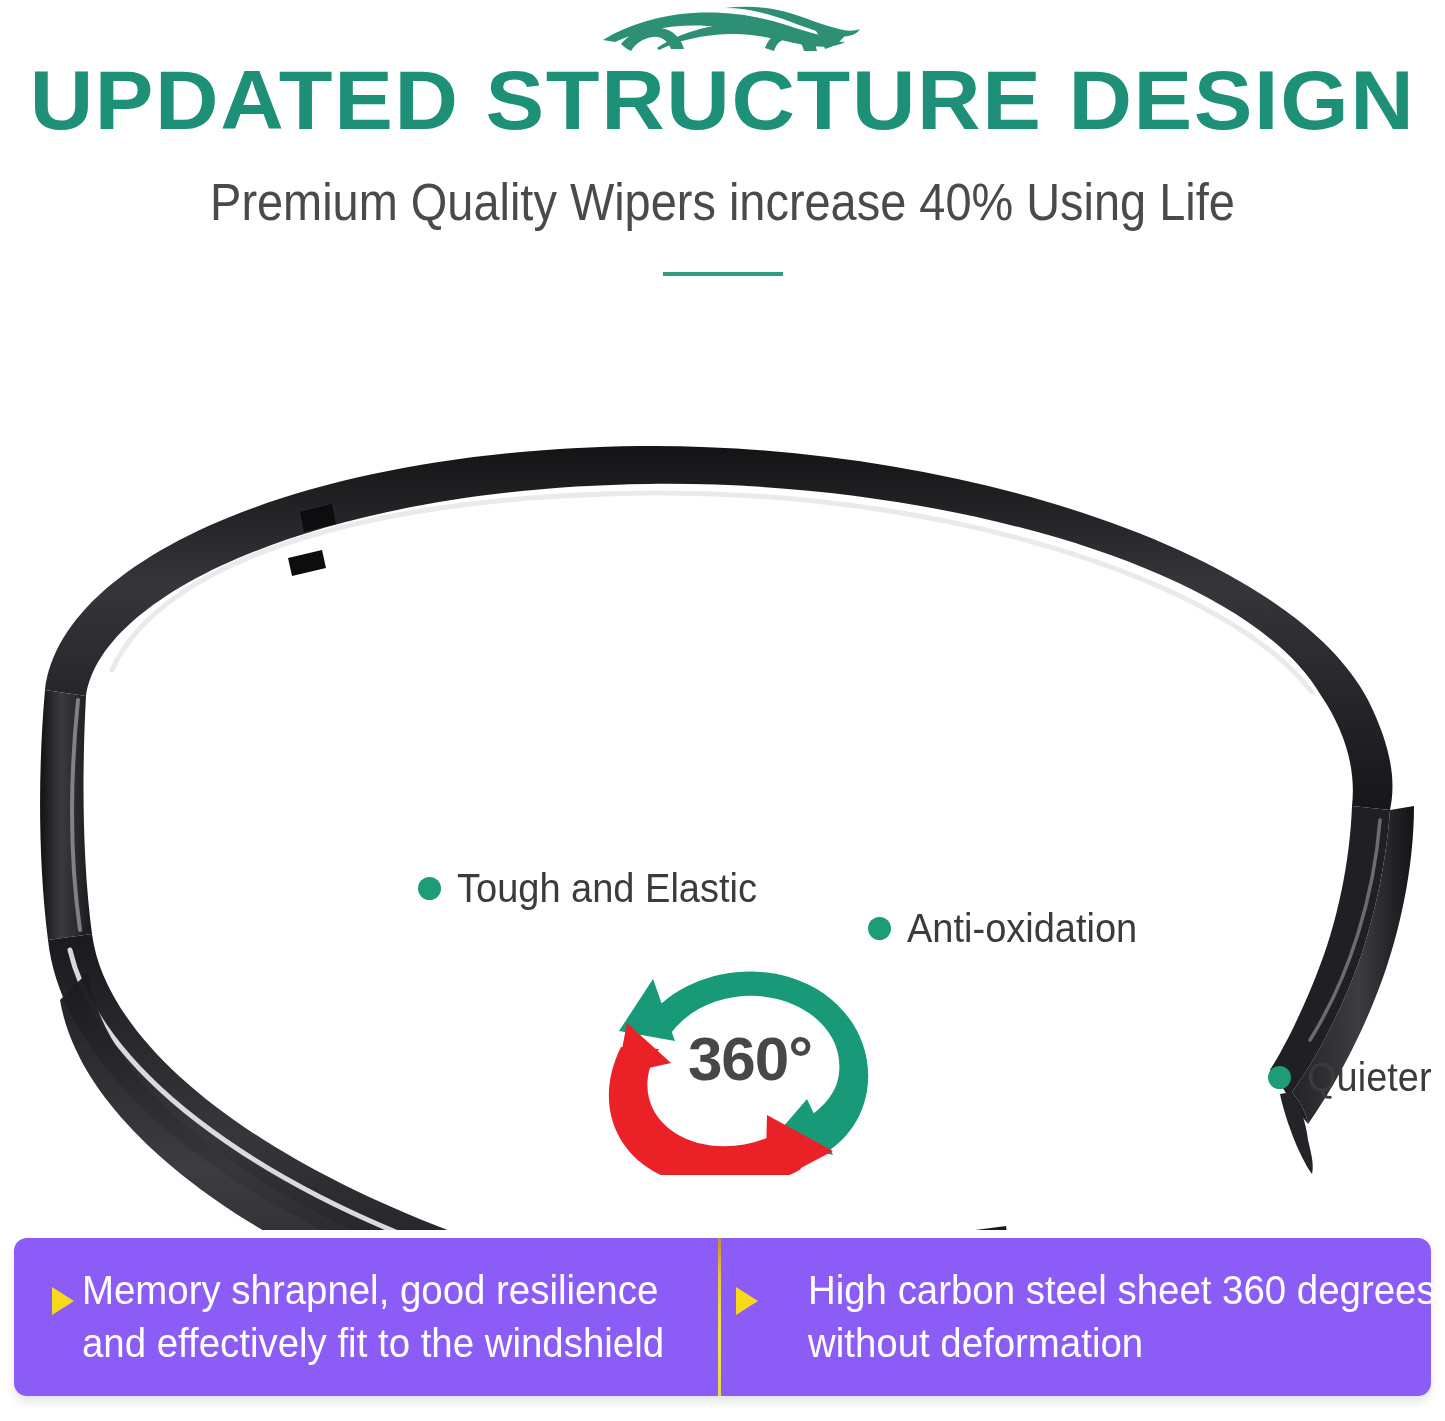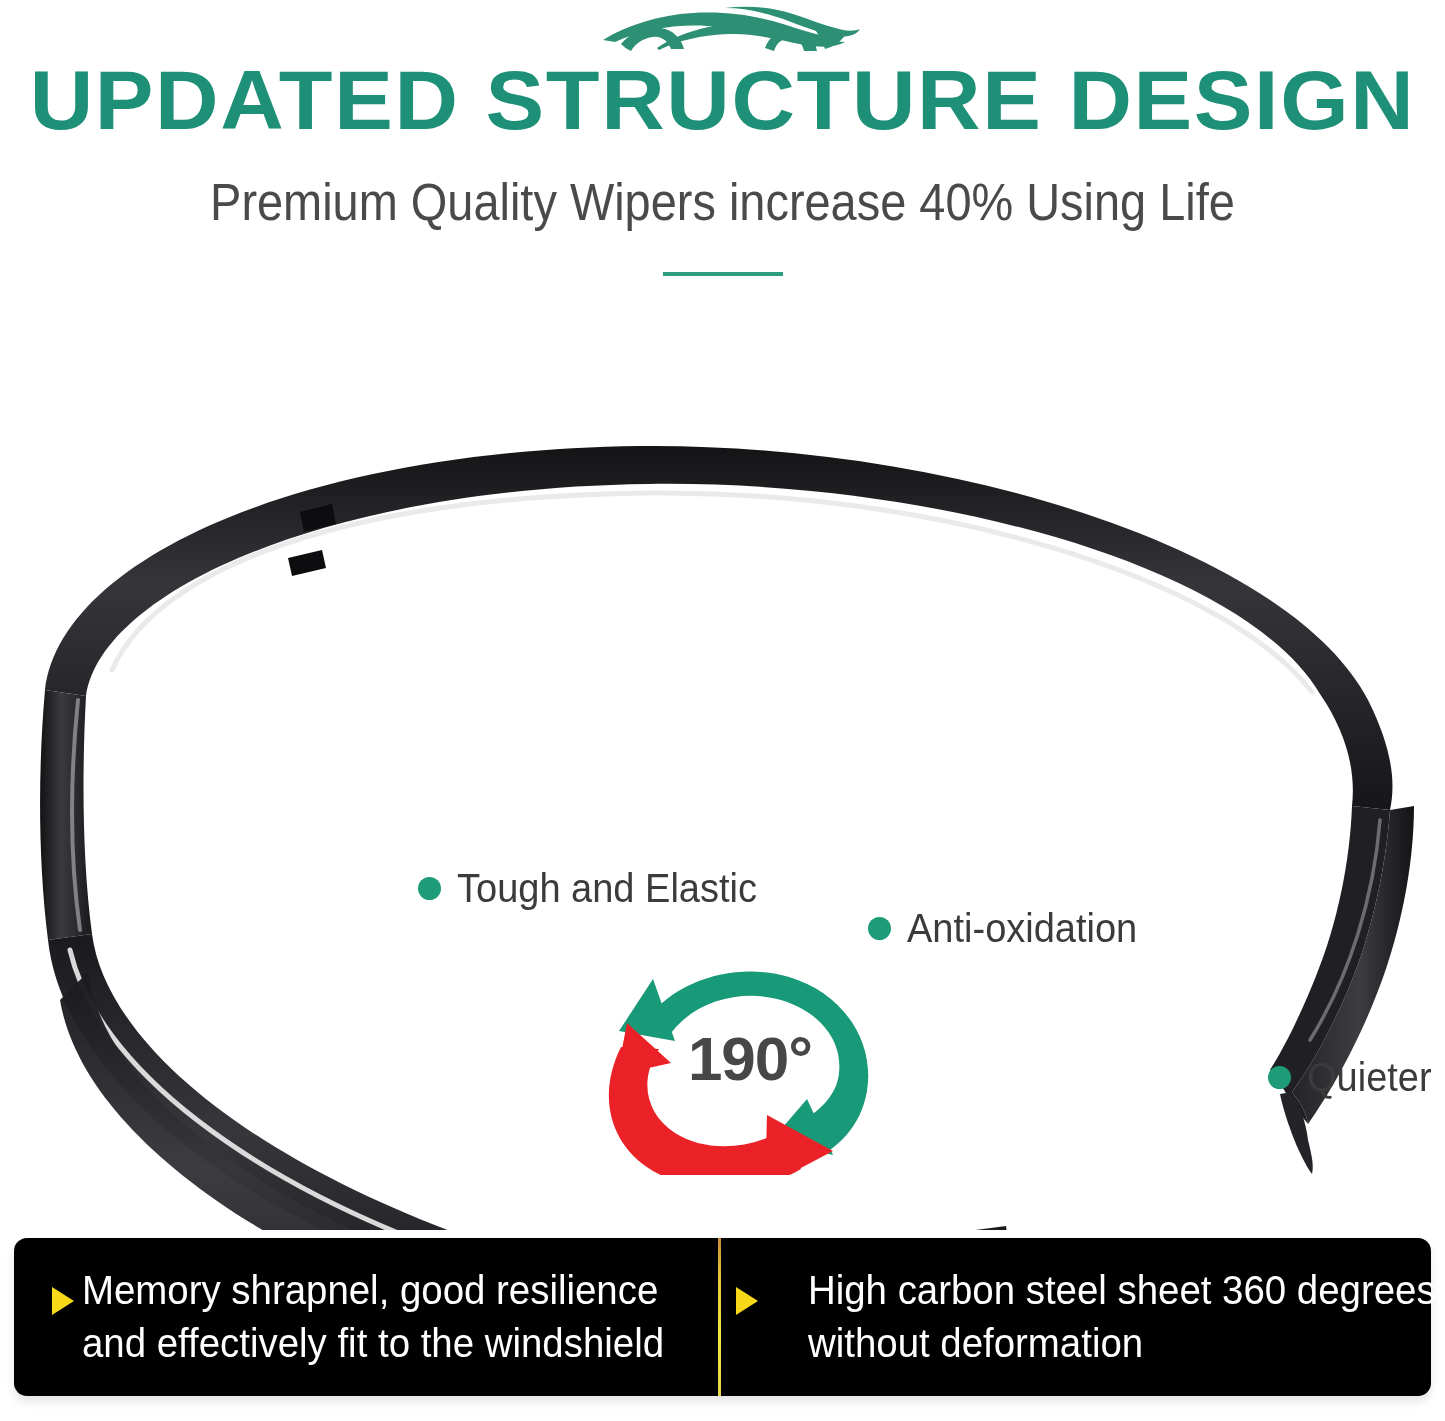--- a/index.html
+++ b/index.html
@@ -145,21 +145,21 @@
     z-index: 3;
   }
 
   
   #bottom-banner {
     position: absolute;
     left: 14px;
     top: 1238px;
     width: 1417px;
     height: 158px;
-    background: #000000;
+    background: #8b5cf6;
     border-radius: 13px;
     box-shadow: 0 6px 10px rgba(0,0,0,0.10);
     display: flex;
   }
   .banner-panel {
     flex: 1 1 50%;
     display: flex;
     align-items: center;
     padding-left: 38px;
     box-sizing: border-box;
@@ -339,21 +339,21 @@
                C 120 240, 182 240, 226 214
                L 206 176
                C 172 196, 128 196, 100 178
                C 70 158, 64 124, 84 94
                Z" fill="#ea2227"></path>
 
       <path d="M 52 68 L 96 108 L 42 120 Z" fill="#ea2227"></path>
 
       <path d="M 258 196 L 190 232 L 192 160 Z" fill="#ea2227"></path>
     </svg>
-    <div id="badge-360-text">190°</div>
+    <div id="badge-360-text">360°</div>
   </div>
 
   <div class="feature-label" id="feature-tough">
     <span class="feature-dot"></span>
     <span class="feature-text">Tough and Elastic</span>
   </div>
 
   <div class="feature-label" id="feature-anti-ox">
     <span class="feature-dot"></span>
     <span class="feature-text">Anti-oxidation</span>

